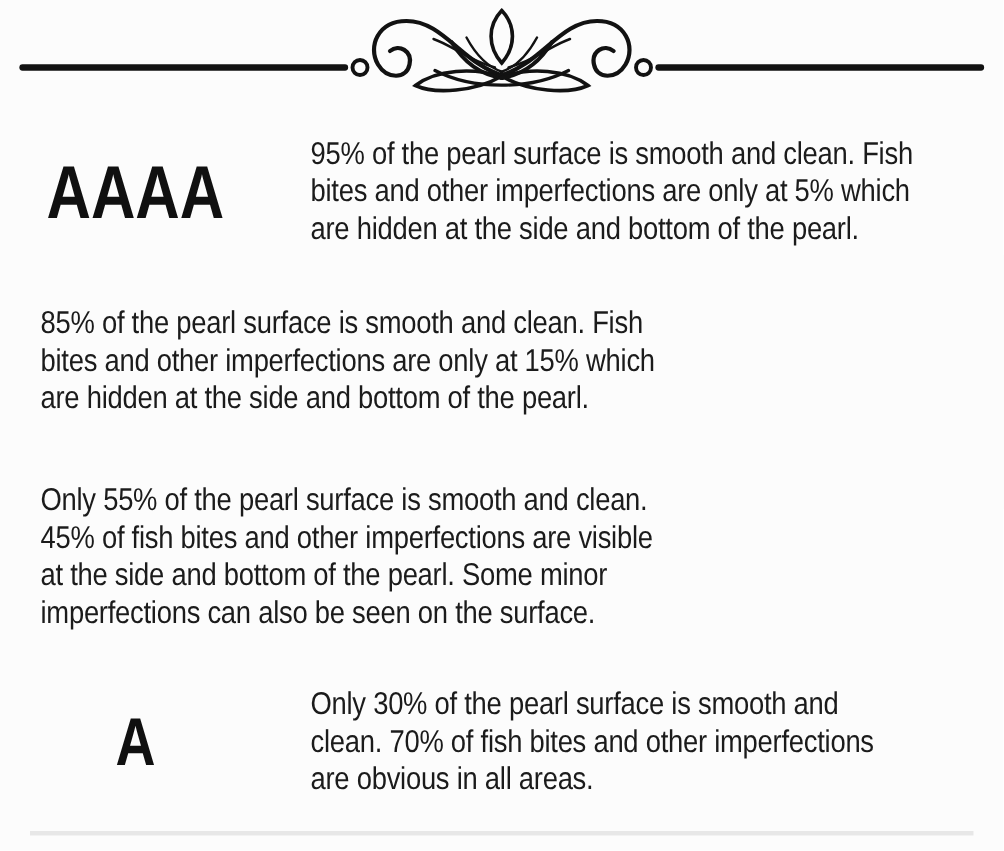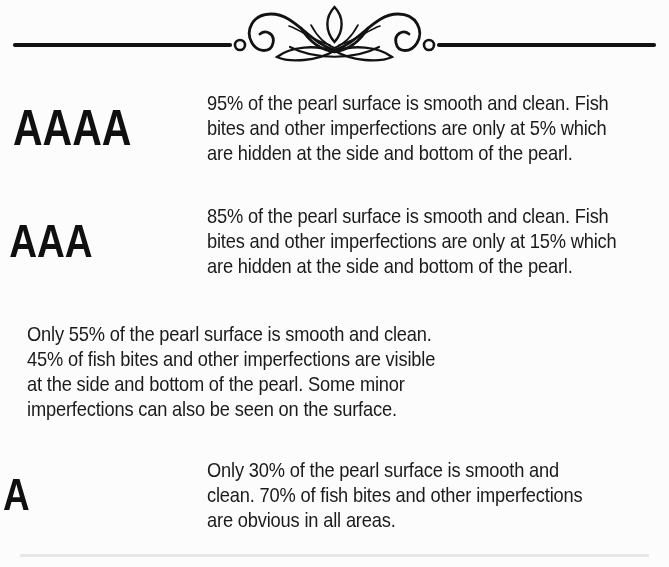--- a/index.html
+++ b/index.html
@@ -8,21 +8,21 @@
     width:669px;height:567px;
     background:#fcfcfc;
     overflow:hidden;
     font-family:"Liberation Sans","DejaVu Sans",sans-serif;
     color:#161616;
   }
   .ornament{display:block;width:669px;height:84px;}
   .grade-row{display:flex;align-items:center;}
   .grade-label-cell{
     width:180px;flex:0 0 180px;
-    display:flex;align-items:center;
+    display:flex;align-items:center;justify-content:center;
   }
   .grade-label{
     font-weight:bold;
     color:#101010;
     transform:scaleX(0.82);
     transform-origin:center center;
     letter-spacing:0px;
     line-height:1;
     white-space:nowrap;
   }
@@ -77,23 +77,20 @@
       <span class="grade-label">AAAA</span>
     </div>
     <div class="grade-desc-cell">
       <div class="grade-desc">95% of the pearl surface is smooth and clean. Fish
 bites and other imperfections are only at 5% which
 are hidden at the side and bottom of the pearl.</div>
     </div>
   </div>
 
   <div class="grade-row row-2">
-    <div class="grade-label-cell">
-      <span class="grade-label">AAA</span>
-    </div>
     <div class="grade-desc-cell">
       <div class="grade-desc">85% of the pearl surface is smooth and clean. Fish
 bites and other imperfections are only at 15% which
 are hidden at the side and bottom of the pearl.</div>
     </div>
   </div>
 
   <div class="grade-row row-3">
     <div class="grade-desc-cell">
       <div class="grade-desc">Only 55% of the pearl surface is smooth and clean.

